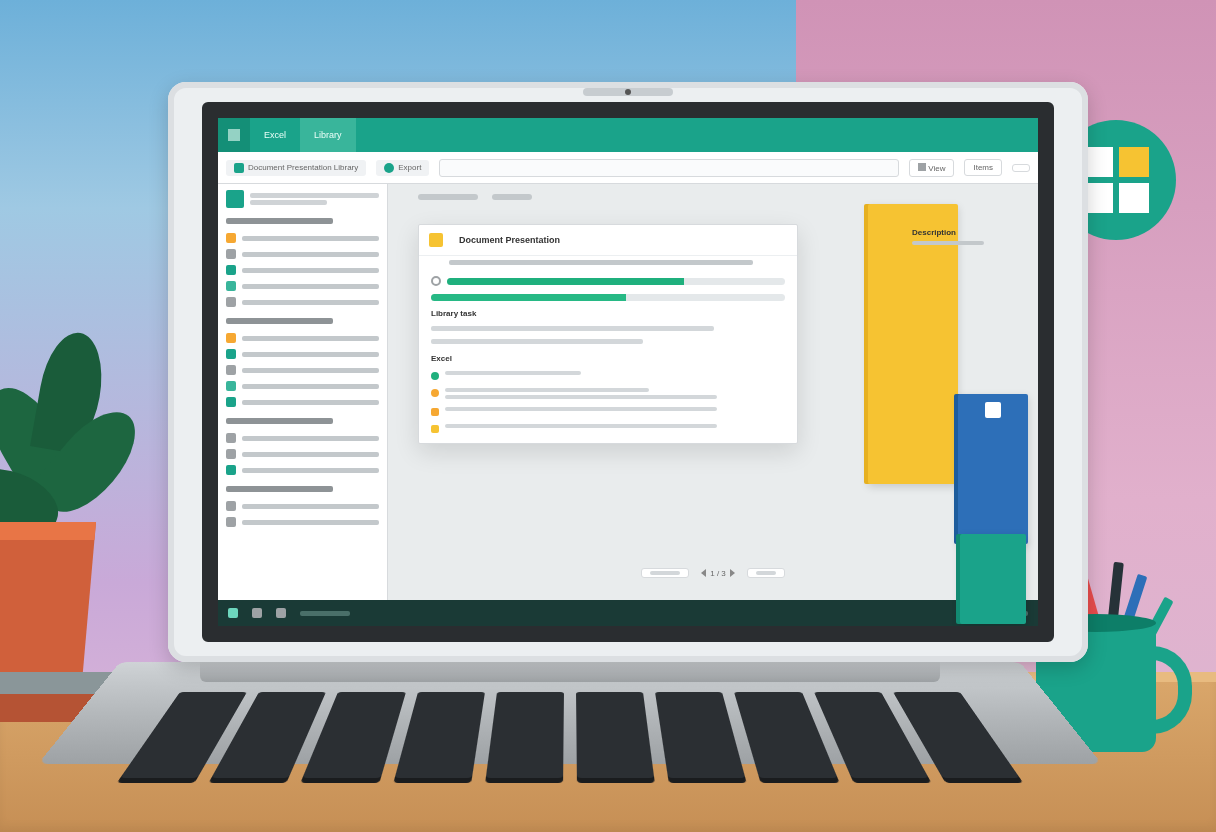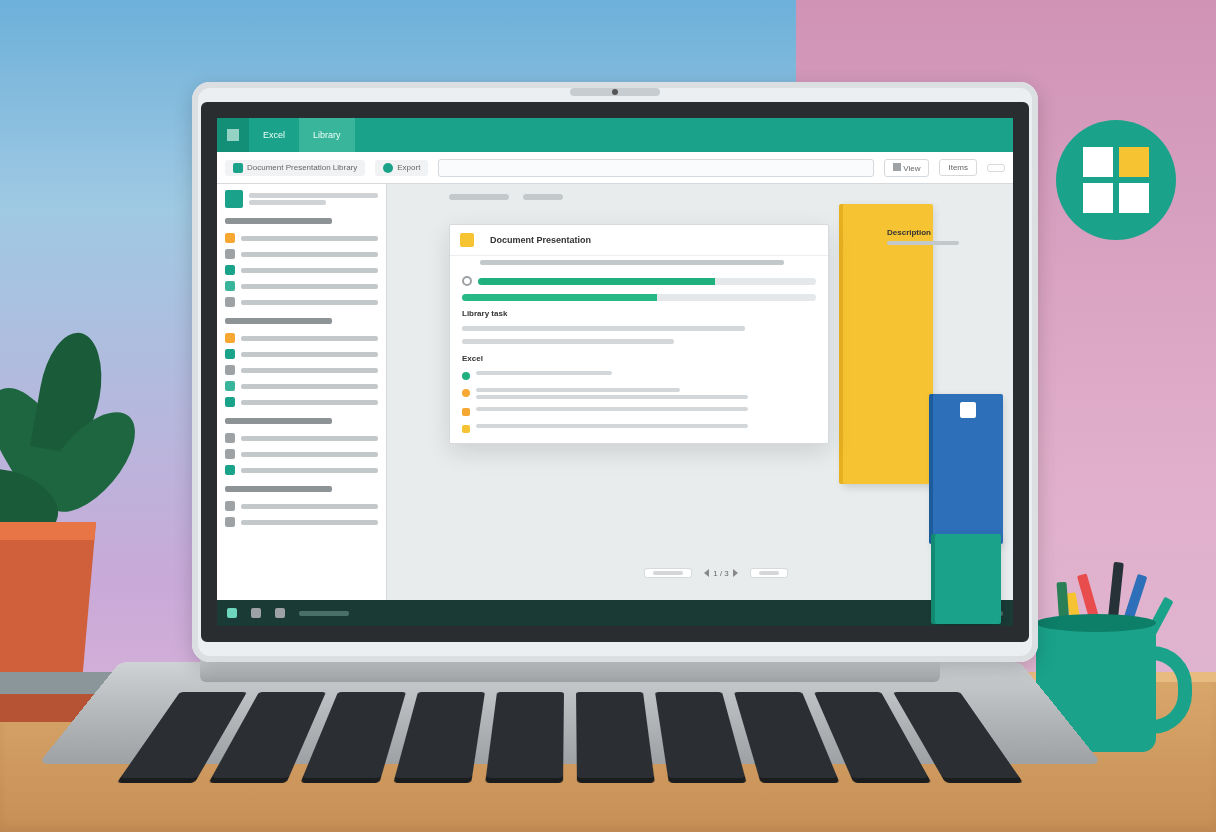--- a/index.html
+++ b/index.html
@@ -179,26 +179,26 @@
   }
   .keys div {
     flex:1;
     background:#2b2f33;
     border-radius:4px;
     box-shadow:0 6px 0 #1a1c1e;
   }
   .screen-shell {
     position:absolute;
     bottom:150px;
-    left:72px;
-    width:846px;
+    left:48px;
+    width:920px;
     height:580px;
     background:#eceff1;
     border-radius:18px;
-    padding:20px 9px;
+    padding:20px 34px;
     box-shadow:0 6px 20px rgba(0,0,0,0.18), inset 0 0 0 6px #dcdfe2;
   }
   .camera {
     position:absolute;
     top:6px; left:50%; transform:translateX(-50%);
     width:90px; height:8px; background:#c7ccd0; border-radius:4px;
   }
   .camera::after {
     content:""; position:absolute; left:50%; top:50%; transform:translate(-50%,-50%);
     width:6px; height:6px; background:#555; border-radius:50%;
@@ -301,21 +301,20 @@
   }
   .sb-item .lbl {
     flex:1; height:5px; background:#c3c8cb; border-radius:2px;
   }
   .ic.green{background:#1aa38a;} .ic.orange{background:#f6a832;}
   .ic.teal{background:#39b59b;} .ic.gray{background:#9ea2a5;}
   .content {
     flex:1;
     position:relative;
     padding:14px;
-    margin-left:32px;
   }
   .doc-preview {
     position:absolute;
     right:30px;
     top:20px;
     width:140px;
     height:300px;
     display:flex;
     gap:0;
   }

